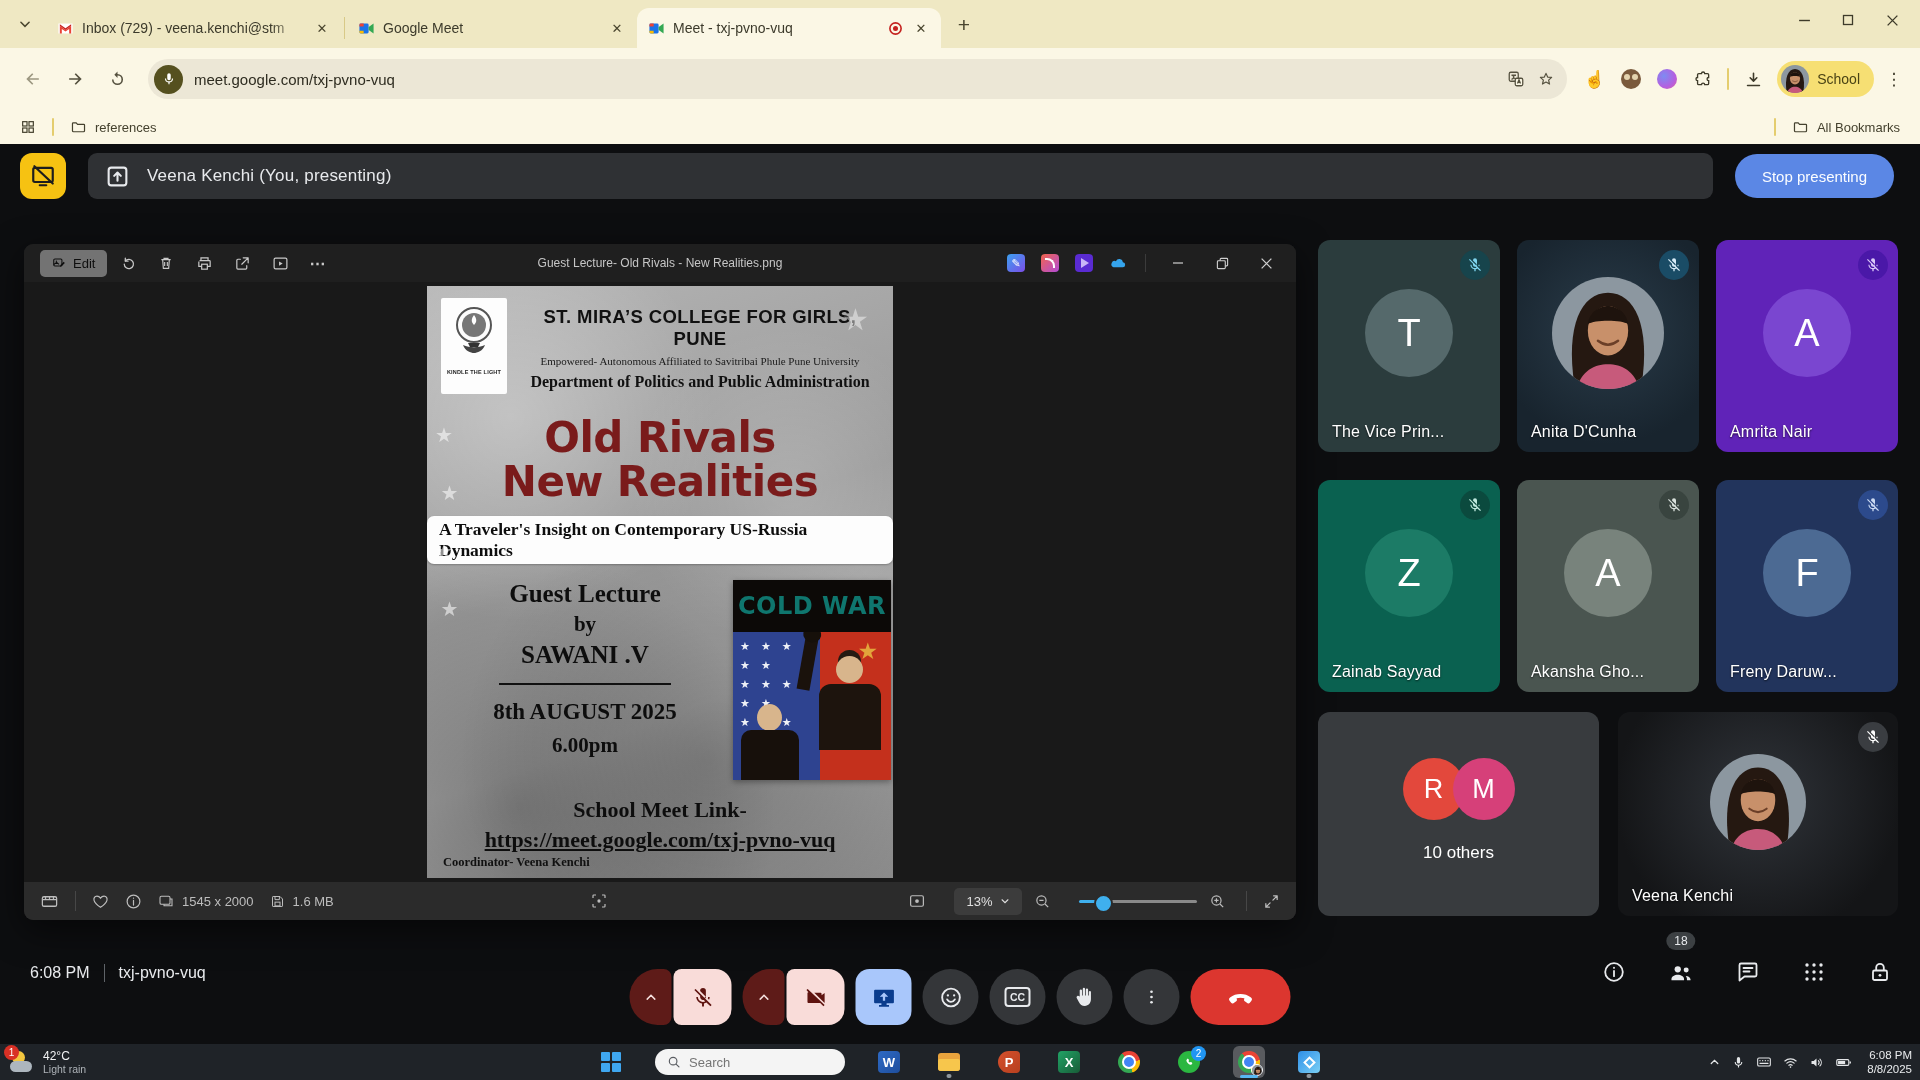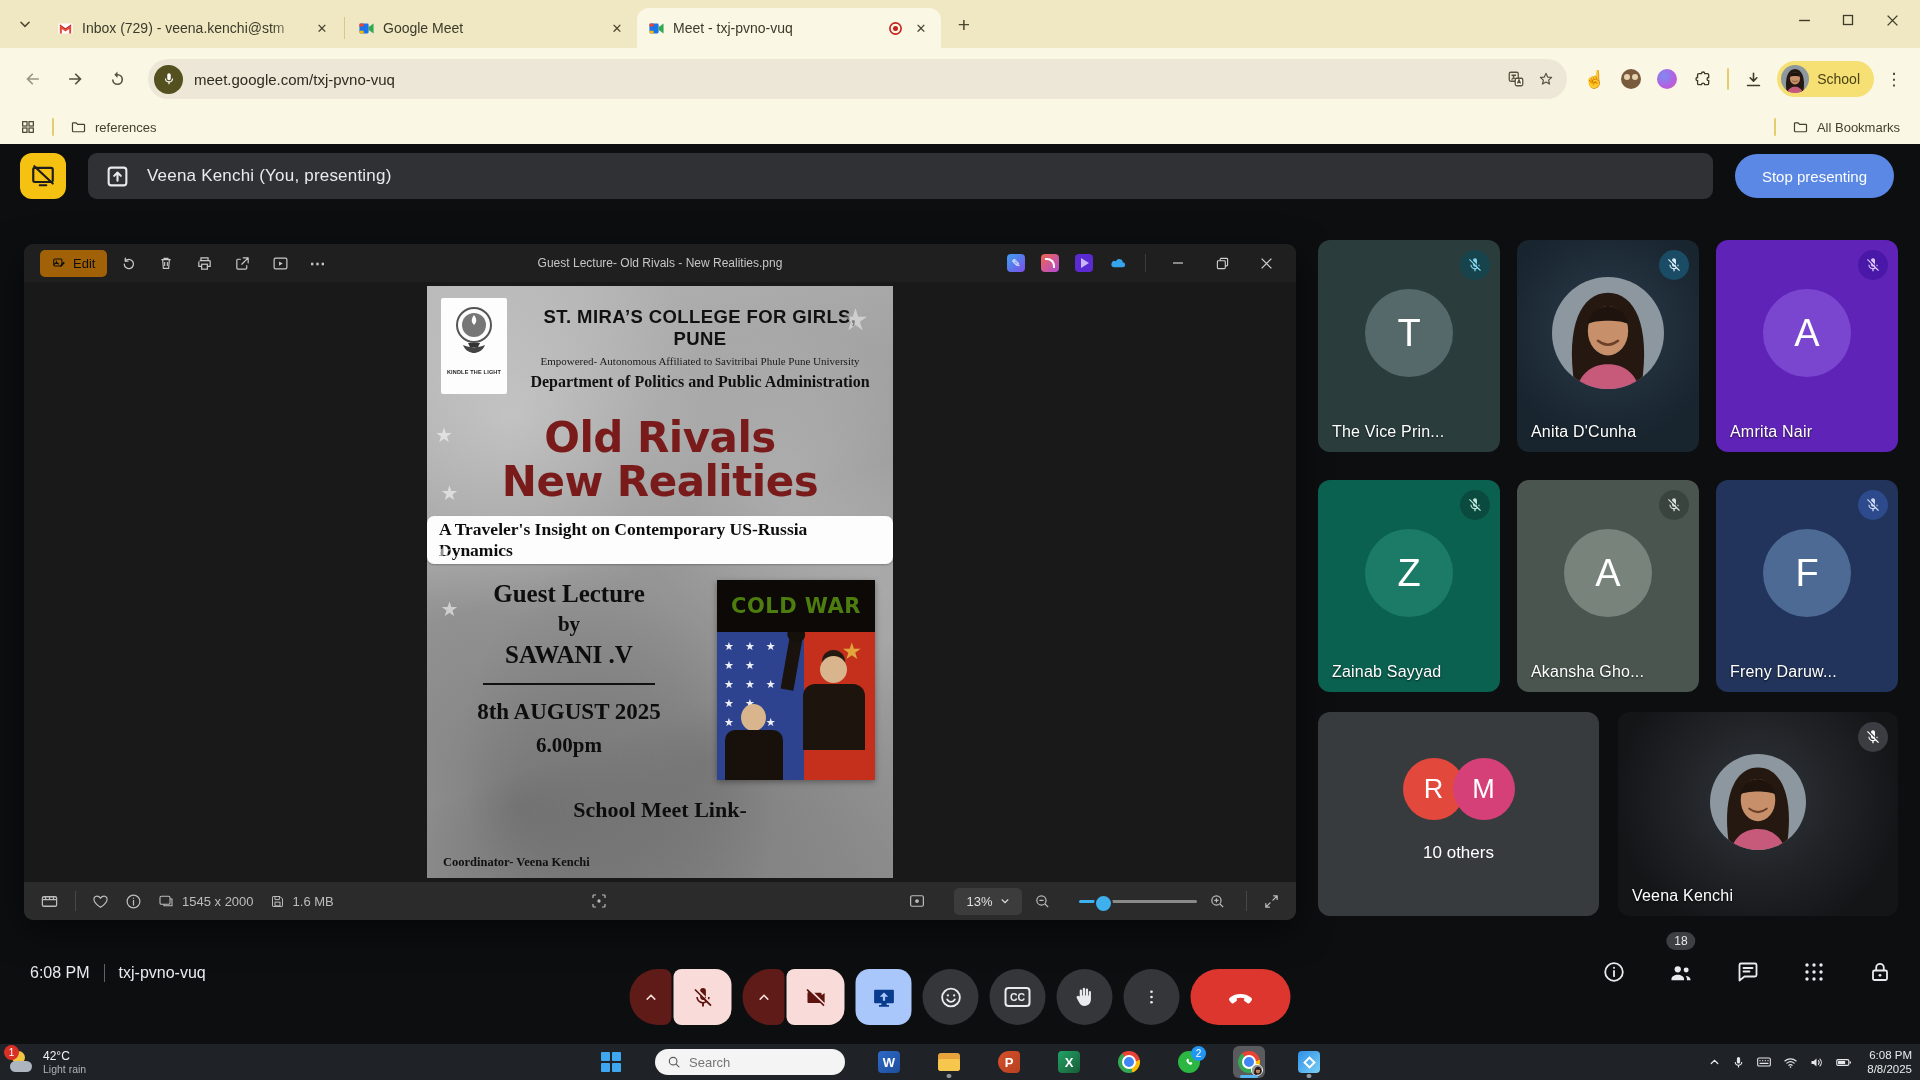--- a/index.html
+++ b/index.html
@@ -52,21 +52,21 @@
   .present-row{position:absolute;top:9px;left:20px;right:26px;display:flex;align-items:center;gap:22px}
   .cast{width:46px;height:46px;border-radius:12px;background:#F6C212;display:flex;align-items:center;justify-content:center}
   .pbanner{flex:1;height:46px;background:#2F3134;border-radius:9px;display:flex;align-items:center;gap:17px;padding:0 17px;color:#E8EAED}
   .pbanner .txt{font-size:17px;font-weight:500;letter-spacing:.2px}
   .stopbtn{height:44px;border-radius:22px;background:#5B87E5;color:#FBFDFF;font-size:15px;font-weight:500;display:flex;align-items:center;padding:0 27px;border:none}
 
   
   .photos{position:absolute;left:24px;top:100px;width:1272px;height:676px;background:#1A1A1A;border-radius:9px;overflow:hidden;box-shadow:0 10px 34px rgba(0,0,0,.55)}
   .ptitle{height:38px;background:#1F1F1F;display:flex;align-items:center;padding:0 10px;position:relative;color:#C9C9C9}
   .ptitle .name{position:absolute;left:0;right:0;text-align:center;font-size:12px;color:#C6C6C6;pointer-events:none}
-  .editbtn{height:27px;border-radius:5px;background:#a16207;color:#0E0E0E;font-size:13px;font-weight:500;display:flex;align-items:center;gap:7px;padding:0 12px;border:none;margin-left:6px}
+  .editbtn{height:27px;border-radius:5px;background:#737373;color:#0E0E0E;font-size:13px;font-weight:500;display:flex;align-items:center;gap:7px;padding:0 12px;border:none;margin-left:6px}
   .pico{width:34px;height:28px;display:flex;align-items:center;justify-content:center;color:#C9C9C9;margin-left:4px}
   .ptr{margin-left:auto;display:flex;align-items:center;gap:4px;z-index:2}
   .appic{width:30px;height:28px;display:flex;align-items:center;justify-content:center}
   .sq{width:18px;height:18px;border-radius:4px;position:relative}
   .ptsep{width:1px;height:18px;background:#3B3B3B;margin:0 8px}
   .winbtn{width:40px;height:30px;display:flex;align-items:center;justify-content:center;color:#CFCFCF;font-size:14px}
   .pcontent{height:600px;background:#191919;display:flex;align-items:center;justify-content:center}
   .pstatus{height:38px;background:#2B2B2B;display:flex;align-items:center;padding:0 16px;color:#BDBDBD;font-size:13px}
   .sb{display:flex;align-items:center;gap:8px;margin-right:16px;color:#BDBDBD}
   .sbsep{width:1px;height:20px;background:#474747;margin-right:16px}
@@ -86,31 +86,31 @@
   .pstar2{position:absolute;right:24px;top:16px;color:rgba(255,255,255,.45);font-size:30px;pointer-events:none}
   .phead{display:flex;padding:12px 10px 0 14px}
   .plogo{width:66px;height:96px;background:#FDFDFD;border-radius:2px;flex:none;display:flex;flex-direction:column;align-items:center;padding-top:5px}
   .plogo .motto{font-size:5.5px;font-weight:700;color:#222;margin-top:2px;letter-spacing:.2px}
   .pheadtxt{margin:8px 0 0 10px;text-align:center;flex:1}
   .college{font-size:18.5px;font-weight:800;letter-spacing:.4px;color:#111}
   .affil{font-family:"Liberation Serif",serif;font-size:11px;margin-top:5px;color:#1b1b1b}
   .dept{font-family:"Liberation Serif",serif;font-size:16px;font-weight:700;margin-top:6px;color:#111}
   .ptitle2{margin-top:22px;text-align:center;font-family:"DejaVu Sans",sans-serif;font-weight:bold;font-size:42px;line-height:1.04;color:#7A1B1B;letter-spacing:-.5px}
   .psub{margin:13px auto 0;width:fit-content;background:#FDFDFD;border-radius:7px;padding:3px 12px;font-family:"Liberation Serif",serif;font-weight:700;font-size:17.5px;color:#0d0d0d;box-shadow:0 1px 2px rgba(0,0,0,.25)}
-  .pmid{display:flex;margin-top:16px;padding-left:8px}
+  .pmid{display:flex;margin-top:16px;padding-left:24px}
   .pleft{width:268px;text-align:center;font-family:"Liberation Serif",serif;color:#0d0d0d}
   .gl1{font-size:25px;font-weight:700}
   .gl2{font-size:21px;font-weight:700;margin-top:4px}
   .gl3{font-size:25px;font-weight:700;margin-top:4px}
   .rule{width:172px;border-top:2.5px solid #111;margin:14px auto 0}
   .gdate{font-size:23px;font-weight:700;margin-top:14px}
   .gtime{font-size:21px;font-weight:700;margin-top:8px}
   .cw{width:158px;height:200px;position:relative;background:#C4301C;margin-left:14px;flex:none;box-shadow:0 2px 6px rgba(0,0,0,.35)}
   .cwband{height:52px;background:#0C0907;display:flex;align-items:center;justify-content:center;position:relative;z-index:3}
-  .cwband span{color:#4d7c0f;font-family:"DejaVu Sans",sans-serif;font-weight:bold;font-size:21px;letter-spacing:.5px}
+  .cwband span{color:#0f766e;font-family:"DejaVu Sans",sans-serif;font-weight:bold;font-size:24px;letter-spacing:.5px}
   .cwblue{position:absolute;left:0;top:52px;width:55%;bottom:0;background:#2E4390}
   .cwblue::before{content:"★ ★ ★\A ★ ★\A★ ★ ★\A ★ ★\A★ ★ ★";white-space:pre;color:rgba(255,255,255,.92);font-size:11px;line-height:19px;display:block;padding:5px 0 0 7px;letter-spacing:4px}
   .cwstar{position:absolute;right:13px;top:58px;color:#E2A43B;font-size:23px;z-index:2}
   .fig1{position:absolute;left:8px;bottom:0;width:58px;height:76px;z-index:2}
   .fig1::before{content:"";position:absolute;top:0;left:16px;width:25px;height:27px;border-radius:50%;background:#D8B58C}
   .fig1::after{content:"";position:absolute;bottom:0;left:0;width:58px;height:50px;background:#17100B;border-radius:10px 10px 0 0}
   .fig2{position:absolute;right:8px;bottom:30px;width:66px;height:104px;z-index:2}
   .fig2::before{content:"";position:absolute;top:10px;left:19px;width:27px;height:27px;border-radius:50%;background:#D8B58C;box-shadow:0 -8px 0 -2px #241A12}
   .fig2::after{content:"";position:absolute;bottom:0;left:2px;width:62px;height:66px;background:#1D140D;border-radius:12px 12px 0 0}
   .fist{position:absolute;left:68px;top:58px;width:13px;height:52px;background:#1A120C;transform:rotate(10deg);z-index:2}
@@ -530,20 +530,21 @@
             <div class="cwblue"></div>
             <div class="cwstar">★</div>
             <div class="fig1"></div>
             <div class="fig2"></div>
             <div class="fist"></div>
           </div>
         </div>
 
         <div class="plink">
           <div class="l1">School Meet Link-</div>
+          <div class="l2">https://meet.google.com/txj-pvno-vuq</div>
         </div>
         <div class="pcoord">Coordinator- Veena Kenchi</div>
       </div>
     </div>
 
     <div class="pstatus">
       <span class="sb">
           <svg width="19" height="19" viewBox="0 0 24 24" fill="none" stroke="currentColor" stroke-width="1.6">
             <rect x="3" y="6" width="18" height="12" rx="2"></rect>
             <path d="M3 9.5h18M7 6v3.5M12 6v3.5M17 6v3.5"></path>

